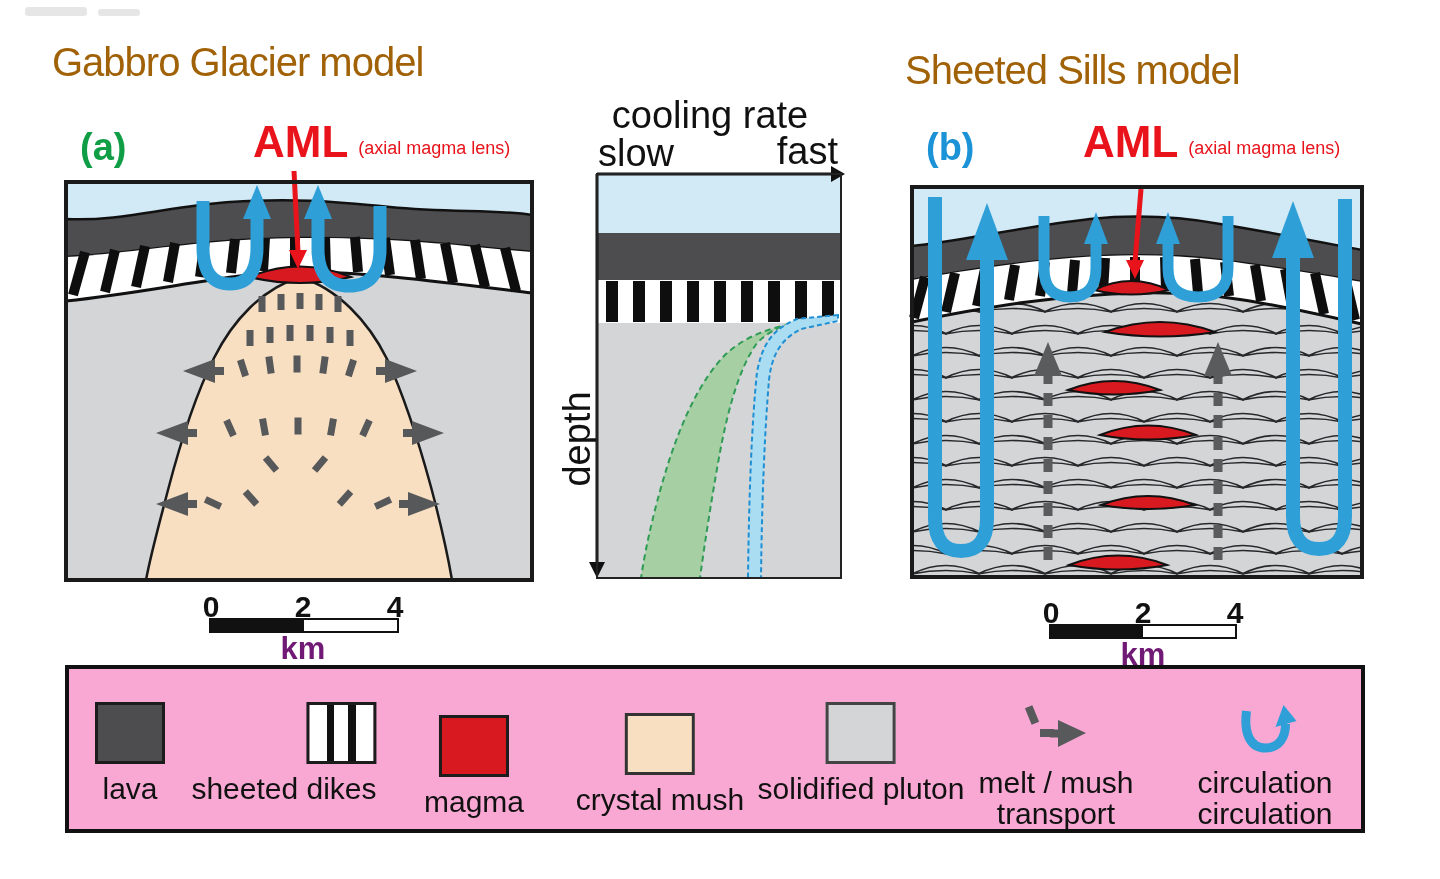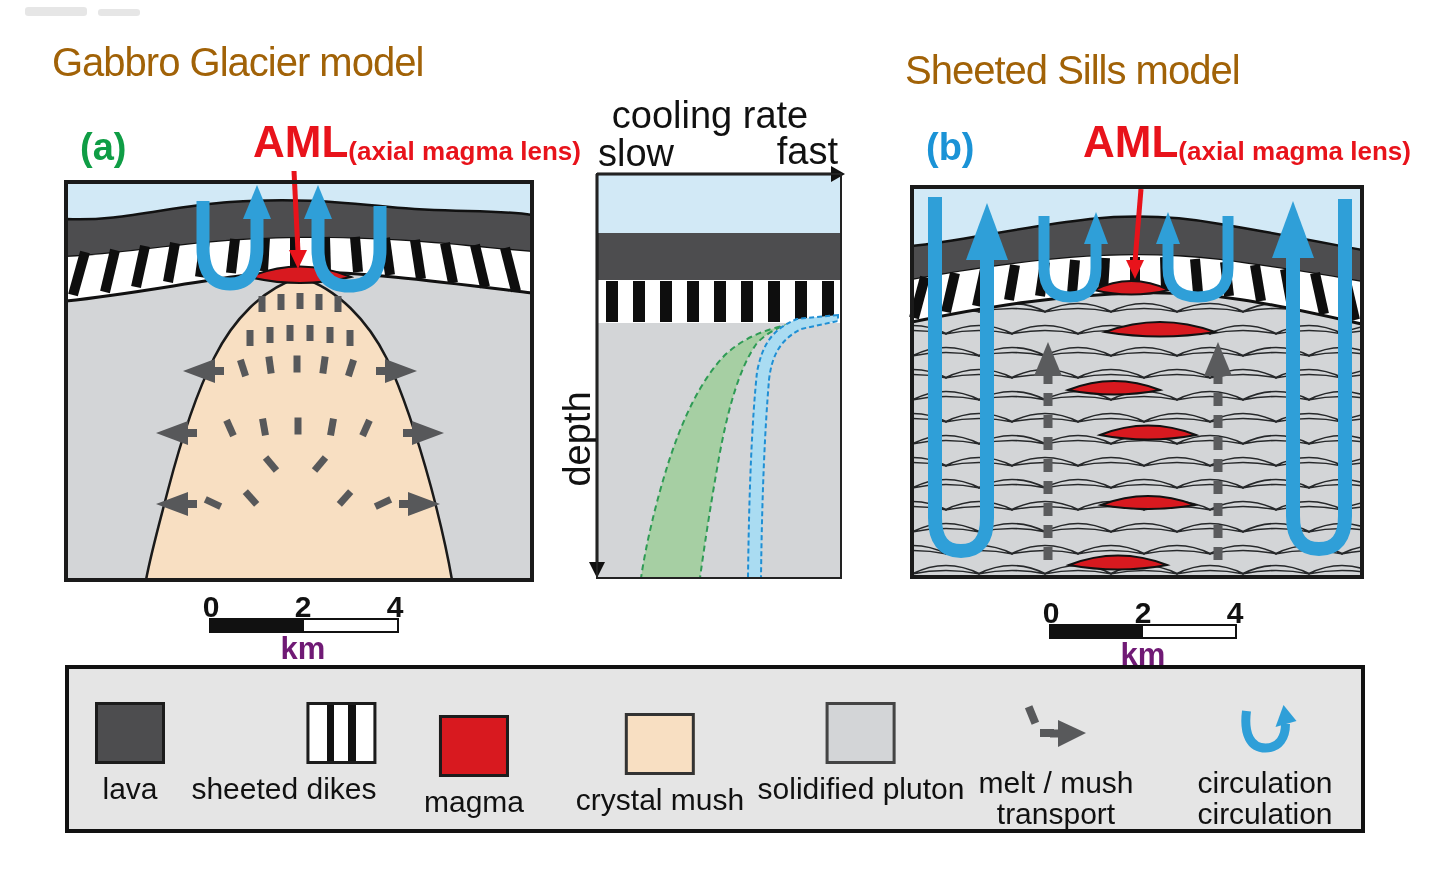--- a/index.html
+++ b/index.html
@@ -3,29 +3,29 @@
 <meta charset="utf-8">
 <style>
   html,body{margin:0;padding:0;}
   body{width:1440px;height:879px;position:relative;background:#ffffff;
        font-family:"Liberation Sans","DejaVu Sans",sans-serif;overflow:hidden;}
   .abs{position:absolute;}
   .panel-title{font-size:40px;letter-spacing:-1px;color:#a16207;white-space:nowrap;}
   .badge{font-size:38px;font-weight:bold;white-space:nowrap;}
   .badge-a{color:#0f9d45;}
   .badge-b{color:#1b93d6;}
-  .aml-row{display:flex;align-items:flex-end;white-space:nowrap;color:#e8131b;}
+  .aml-row{display:flex;align-items:center;white-space:nowrap;color:#e8131b;}
   .aml-main{font-size:44px;font-weight:bold;line-height:1;}
-  .aml-sub{font-size:26px;font-weight:bold;line-height:1;margin-top:12px;}
+  .aml-sub{font-size:18px;font-weight:normal;line-height:1;margin-left:10px;margin-top:12px;}
   .axis-label{font-size:38px;color:#111;white-space:nowrap;}
   .curve-label{font-size:36px;font-weight:bold;white-space:nowrap;text-align:center;}
   .tick{font-size:30px;font-weight:bold;color:#111;text-align:center;width:40px;margin-left:-20px;}
   .kmlabel{font-size:31px;font-weight:bold;color:#701a75;text-align:center;width:80px;margin-left:-40px;}
   .sbar{height:11px;border:2px solid #111;background:linear-gradient(90deg,#111 0 50%,#fff 50% 100%);}
-  .legend-box{border:4px solid #111;background:#e5e5e5;}
+  .legend-box{border:4px solid #111;background:#f9a8d4;}
   .legend-item{position:absolute;transform:translateX(-50%);display:flex;flex-direction:column;align-items:center;}
   .swatch{width:70px;height:62px;border:3px solid #1c1c1c;box-sizing:border-box;}
   .legend-label{font-size:30px;color:#111;line-height:31px;text-align:center;margin-top:9px;white-space:nowrap;}
   .legend-label.wrap{white-space:normal;}
   .smudge{background:#dcdcdc;border-radius:3px;opacity:.7;}
 </style>
 </head>
 <body>
 
 <div class="abs smudge" style="left:25px;top:7px;width:62px;height:9px;"></div>

